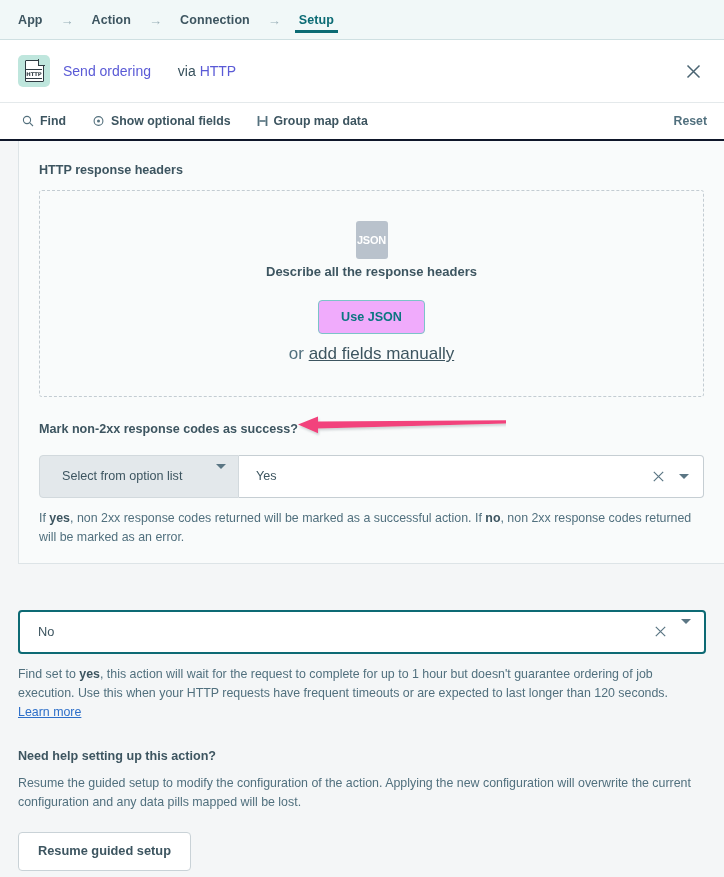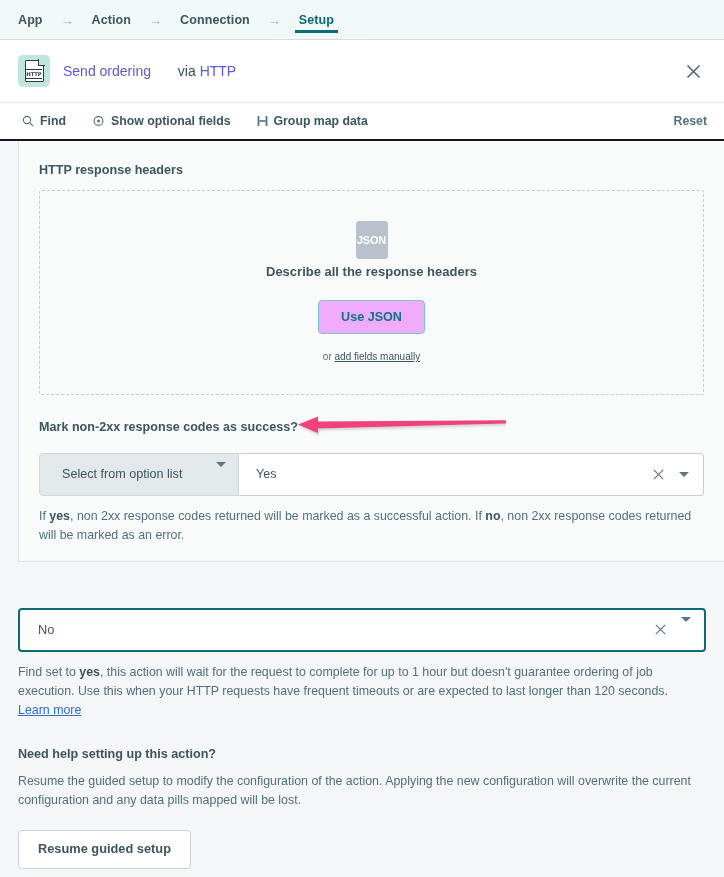--- a/index.html
+++ b/index.html
@@ -199,22 +199,22 @@
     border-radius: 4px;
     color: #0b7680;
     font-size: 12.6px;
     font-weight: bold;
     font-family: "Liberation Sans", sans-serif;
     padding: 10px 22px;
     cursor: pointer;
     line-height: 1;
   }
   .or-row {
-    margin-top: 17px;
-    font-size: 10px;
+    margin-top: 10px;
+    font-size: 17px;
     color: #51707e;
   }
   .or-row a {
     color: #3d5560;
     text-decoration: underline;
     cursor: pointer;
   }
 
   
   .dd-row { display: flex; margin-top: 19px; gap: 0; }

